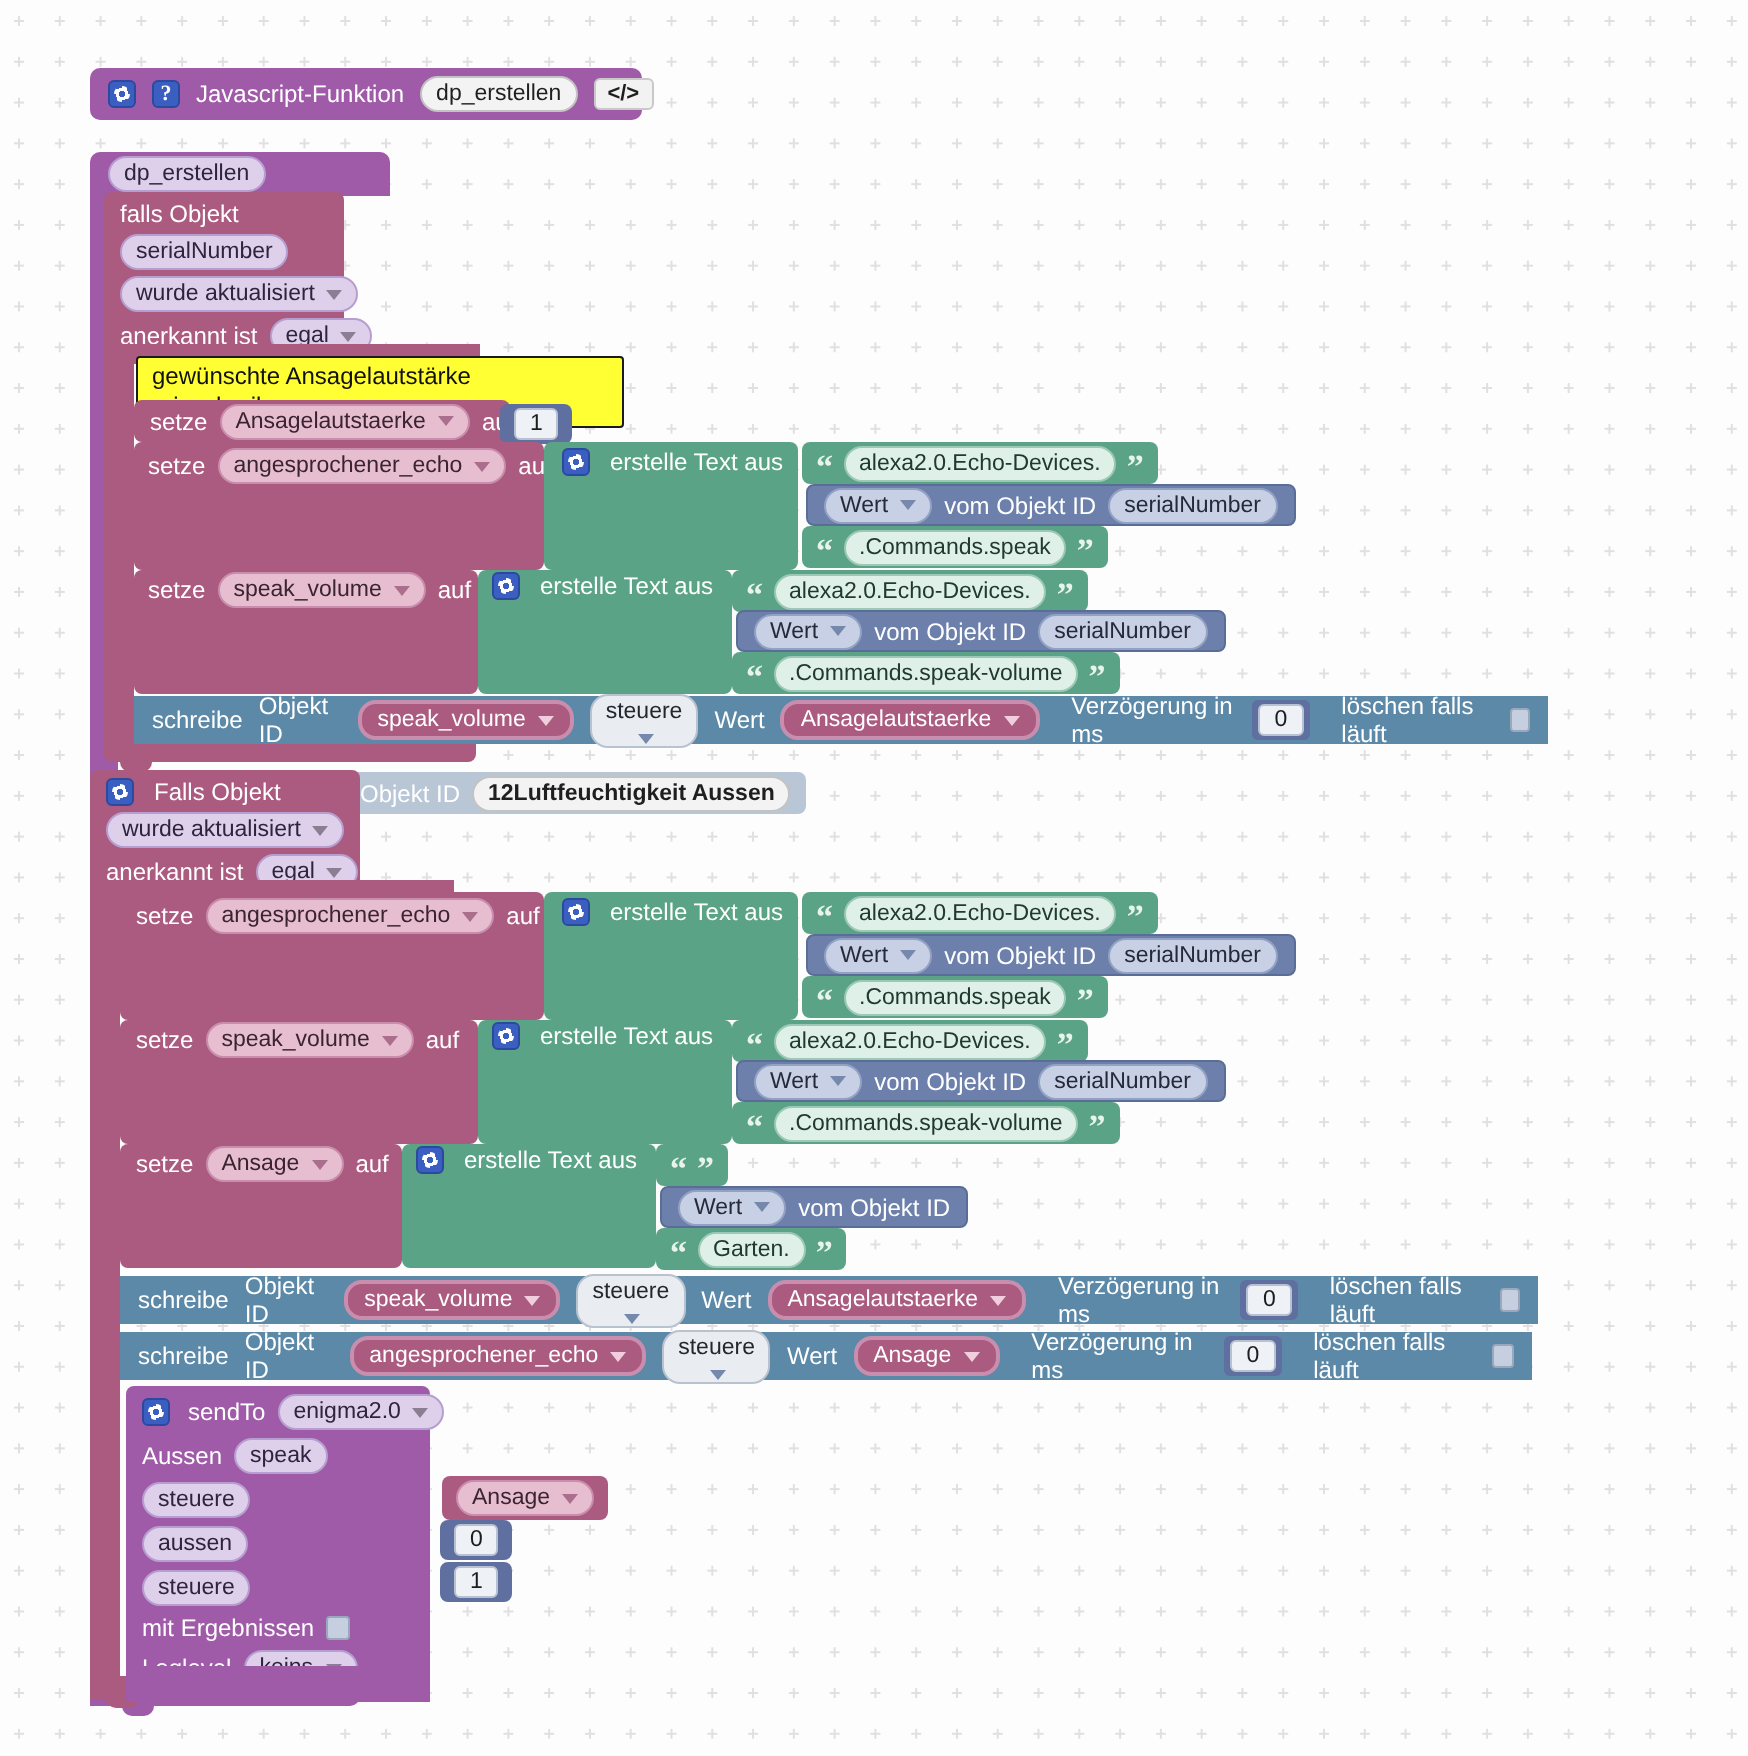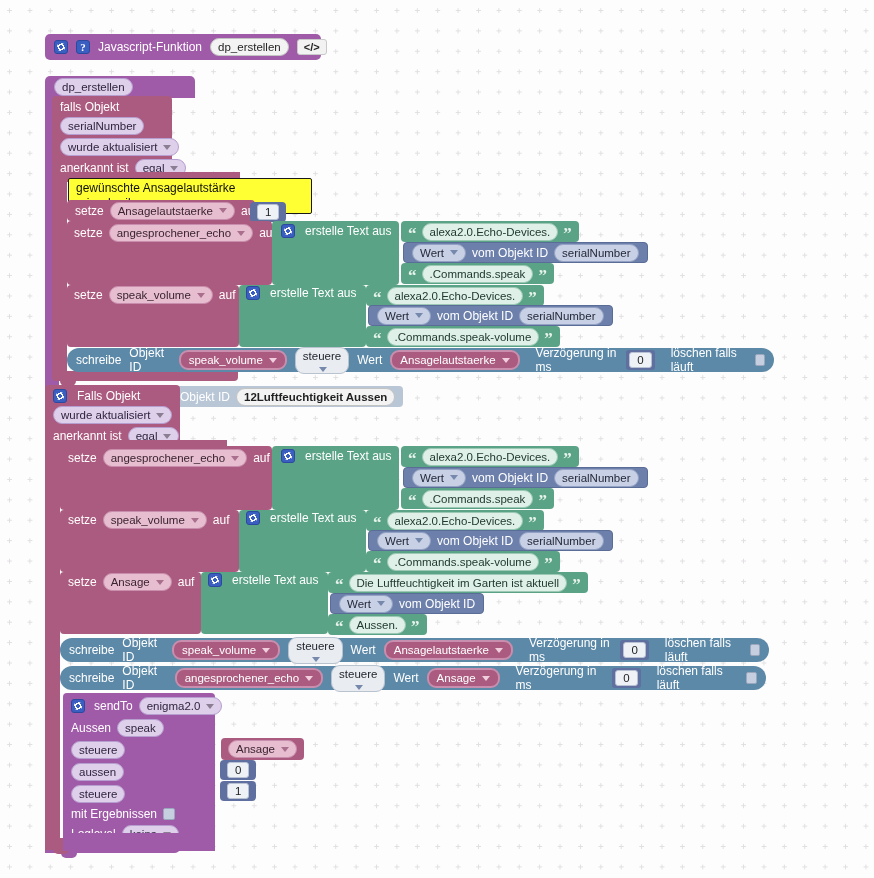--- a/index.html
+++ b/index.html
@@ -187,21 +187,21 @@
     height:21px;
   }
   .getrow {
     background:#6c80ab; border-radius:4px;
     display:flex; align-items:center; gap:6px; padding:2px 8px;
     height:21px; color:#ffffff; font-size:12px;
     border:1px solid #5a6d96;
   }
 
   .writeblk {
-    background:#5c89a8; border-radius:12px;
+    background:#5c89a8; border-radius:0;
     display:flex; align-items:center; gap:8px;
     height:24px; padding:0 9px; color:#ffffff; font-size:12px;
   }
   .numshadow {
     background:#eef1f6; border:1px solid #b8c1d2; border-radius:3px;
     color:#1d1d1d; font-size:11.5px; padding:1px 7px; min-width:16px; text-align:center;
   }
   .numholder {
     background:#5f6fa0; border-radius:3px; padding:2px 3px;
     display:inline-flex; align-items:center;
@@ -480,33 +480,32 @@
     <span class="lbl">auf</span>
   </div>
 
   <div style="position:absolute;left:201px;top:572px;width:127px;height:62px;background:#5aa386;border-radius:4px;"></div>
   <div class="row" style="position:absolute;left:208px;top:573px;">
     <span class="icn gear"></span>
     <span class="lbl" style="margin-left:4px;">erstelle Text aus</span>
   </div>
   <div class="strrow" style="position:absolute;left:328px;top:572px;">
     <span class="q">“</span>
-    <span class="fld greenpill">Die Luftfeuchtigkeit im Garten ist aktuell</span>
     <span class="q">”</span>
   </div>
   <div class="getrow" style="position:absolute;left:330px;top:593px;">
     <span class="fld bluepill">
       <span>Wert</span>
       <i class="caret b"></i>
     </span>
     <span class="lbl">vom Objekt ID</span>
   </div>
   <div class="strrow" style="position:absolute;left:328px;top:614px;">
     <span class="q">“</span>
-    <span class="fld greenpill">Aussen.</span>
+    <span class="fld greenpill">Garten.</span>
     <span class="q">”</span>
   </div>
 
   <div class="writeblk" style="position:absolute;left:60px;top:638px;width:709px;">
     <span class="lbl">schreibe</span>
     <span class="lbl">Objekt ID</span>
     <span class="fld mauvepill" style="background:#ab5b7f;border:2px solid #c98ead;color:#ffffff;padding:1px 8px;">
       <span>speak_volume</span>
       <i class="caret" style="border-top-color:#f0cede;"></i>
     </span>

